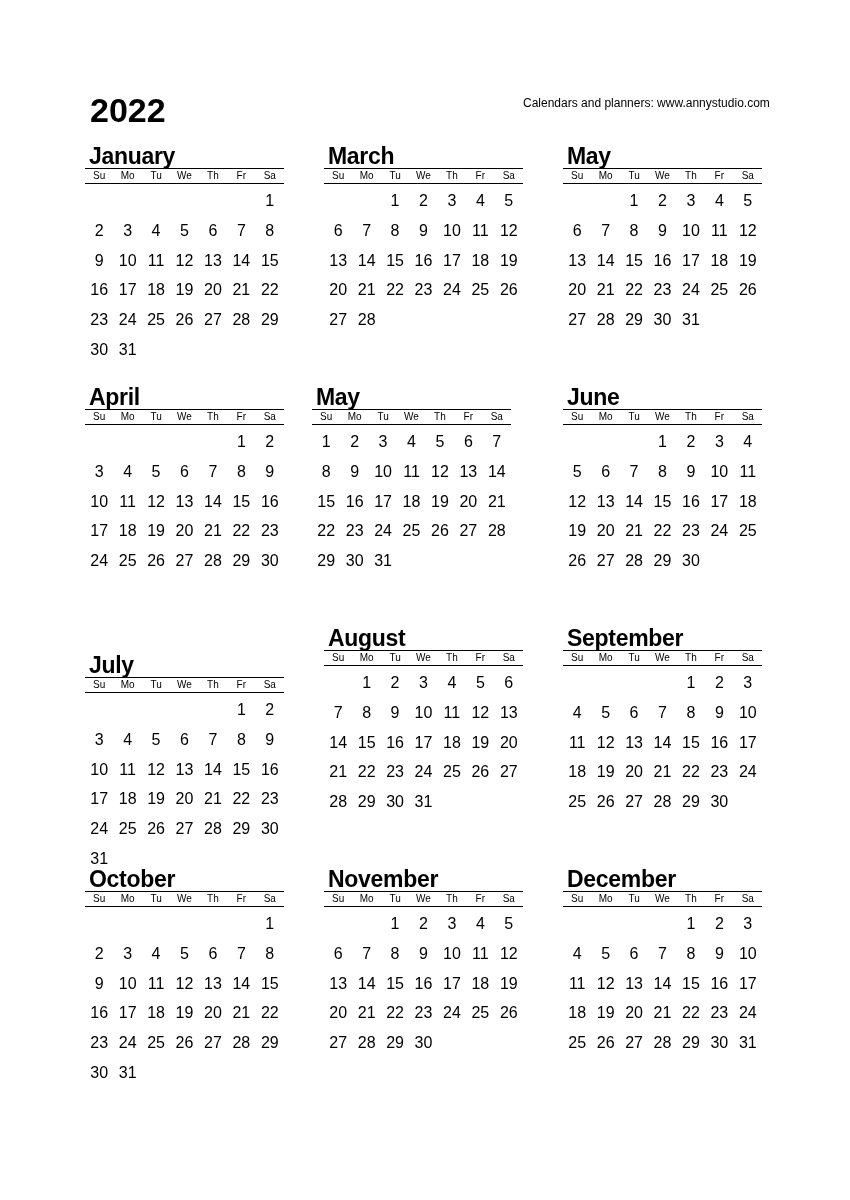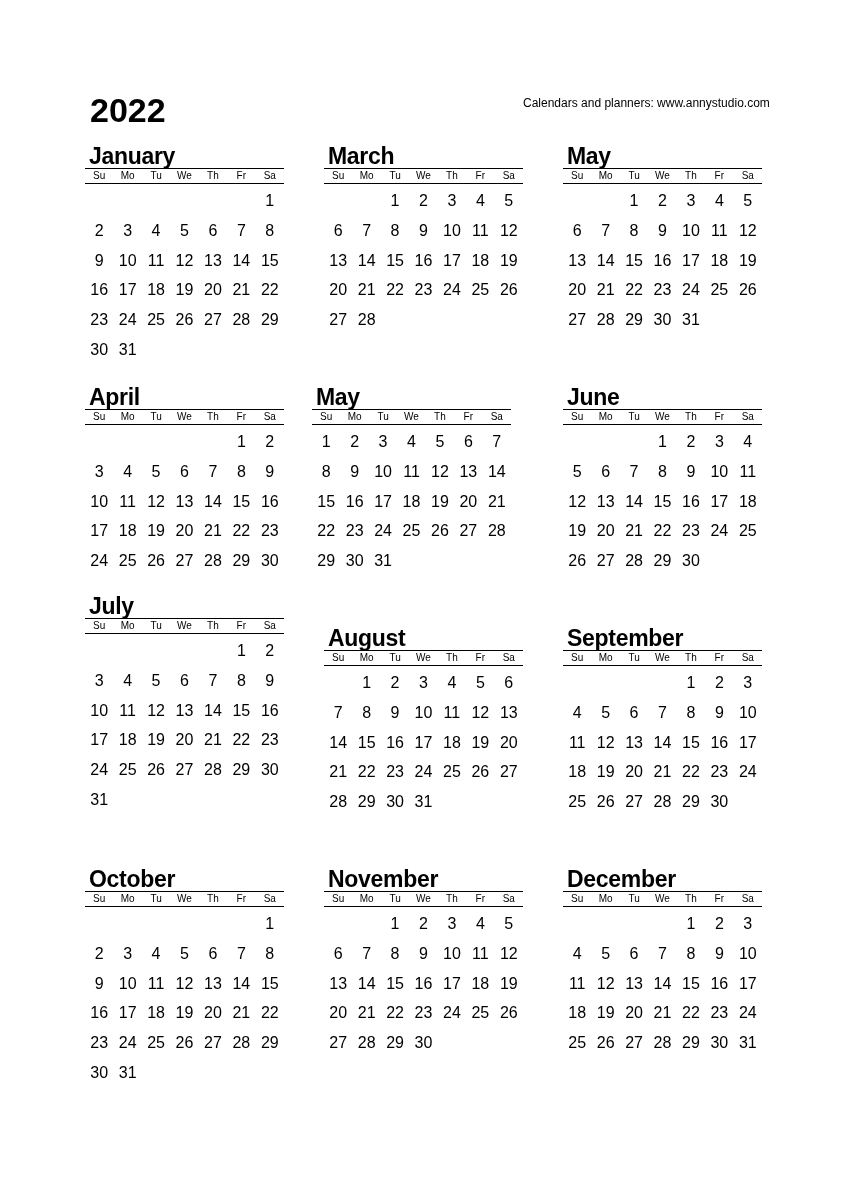--- a/index.html
+++ b/index.html
@@ -296,21 +296,21 @@
         <span>23</span>
         <span>24</span>
         <span>25</span>
         <span>26</span>
         <span>27</span>
         <span>28</span>
         <span>29</span>
         <span>30</span>
       </div>
     </div>
-    <div class="month" style="left: 85px; top: 595px;">
+    <div class="month" style="left: 85px; top: 654px;">
       <div class="mtitle">July</div>
       <div class="wd">
         <span>Su</span>
         <span>Mo</span>
         <span>Tu</span>
         <span>We</span>
         <span>Th</span>
         <span>Fr</span>
         <span>Sa</span>
       </div>

